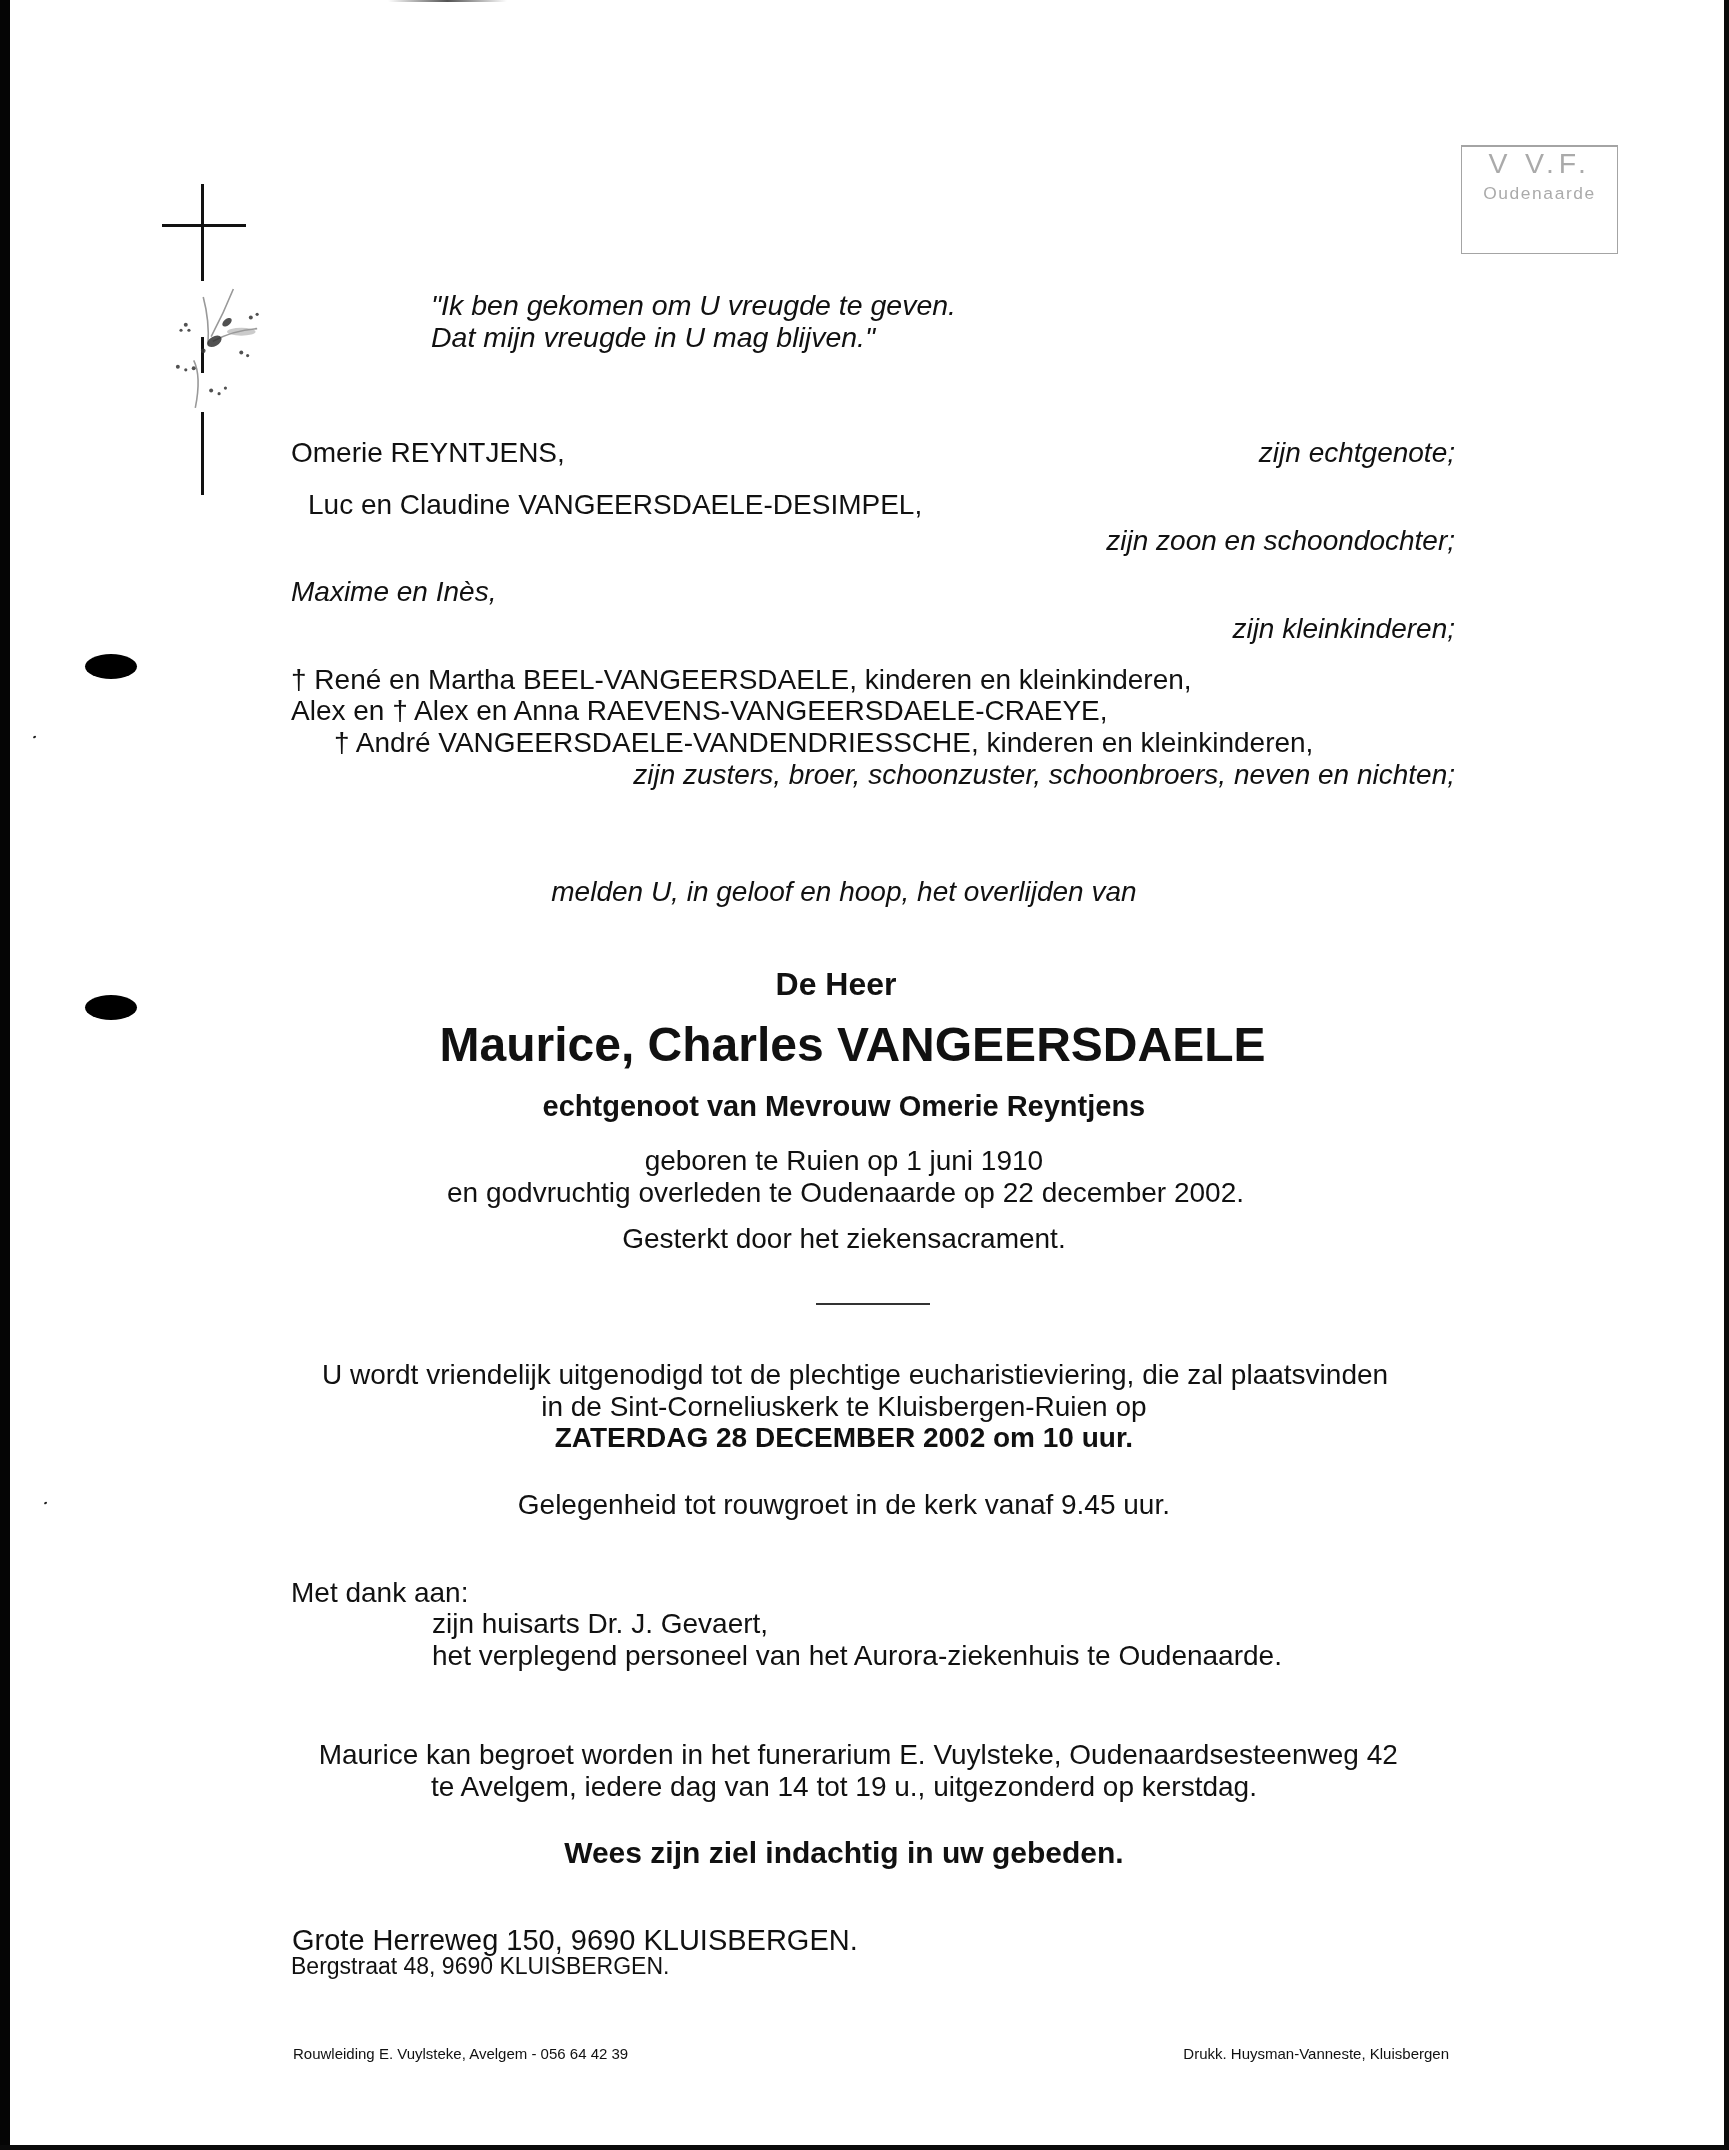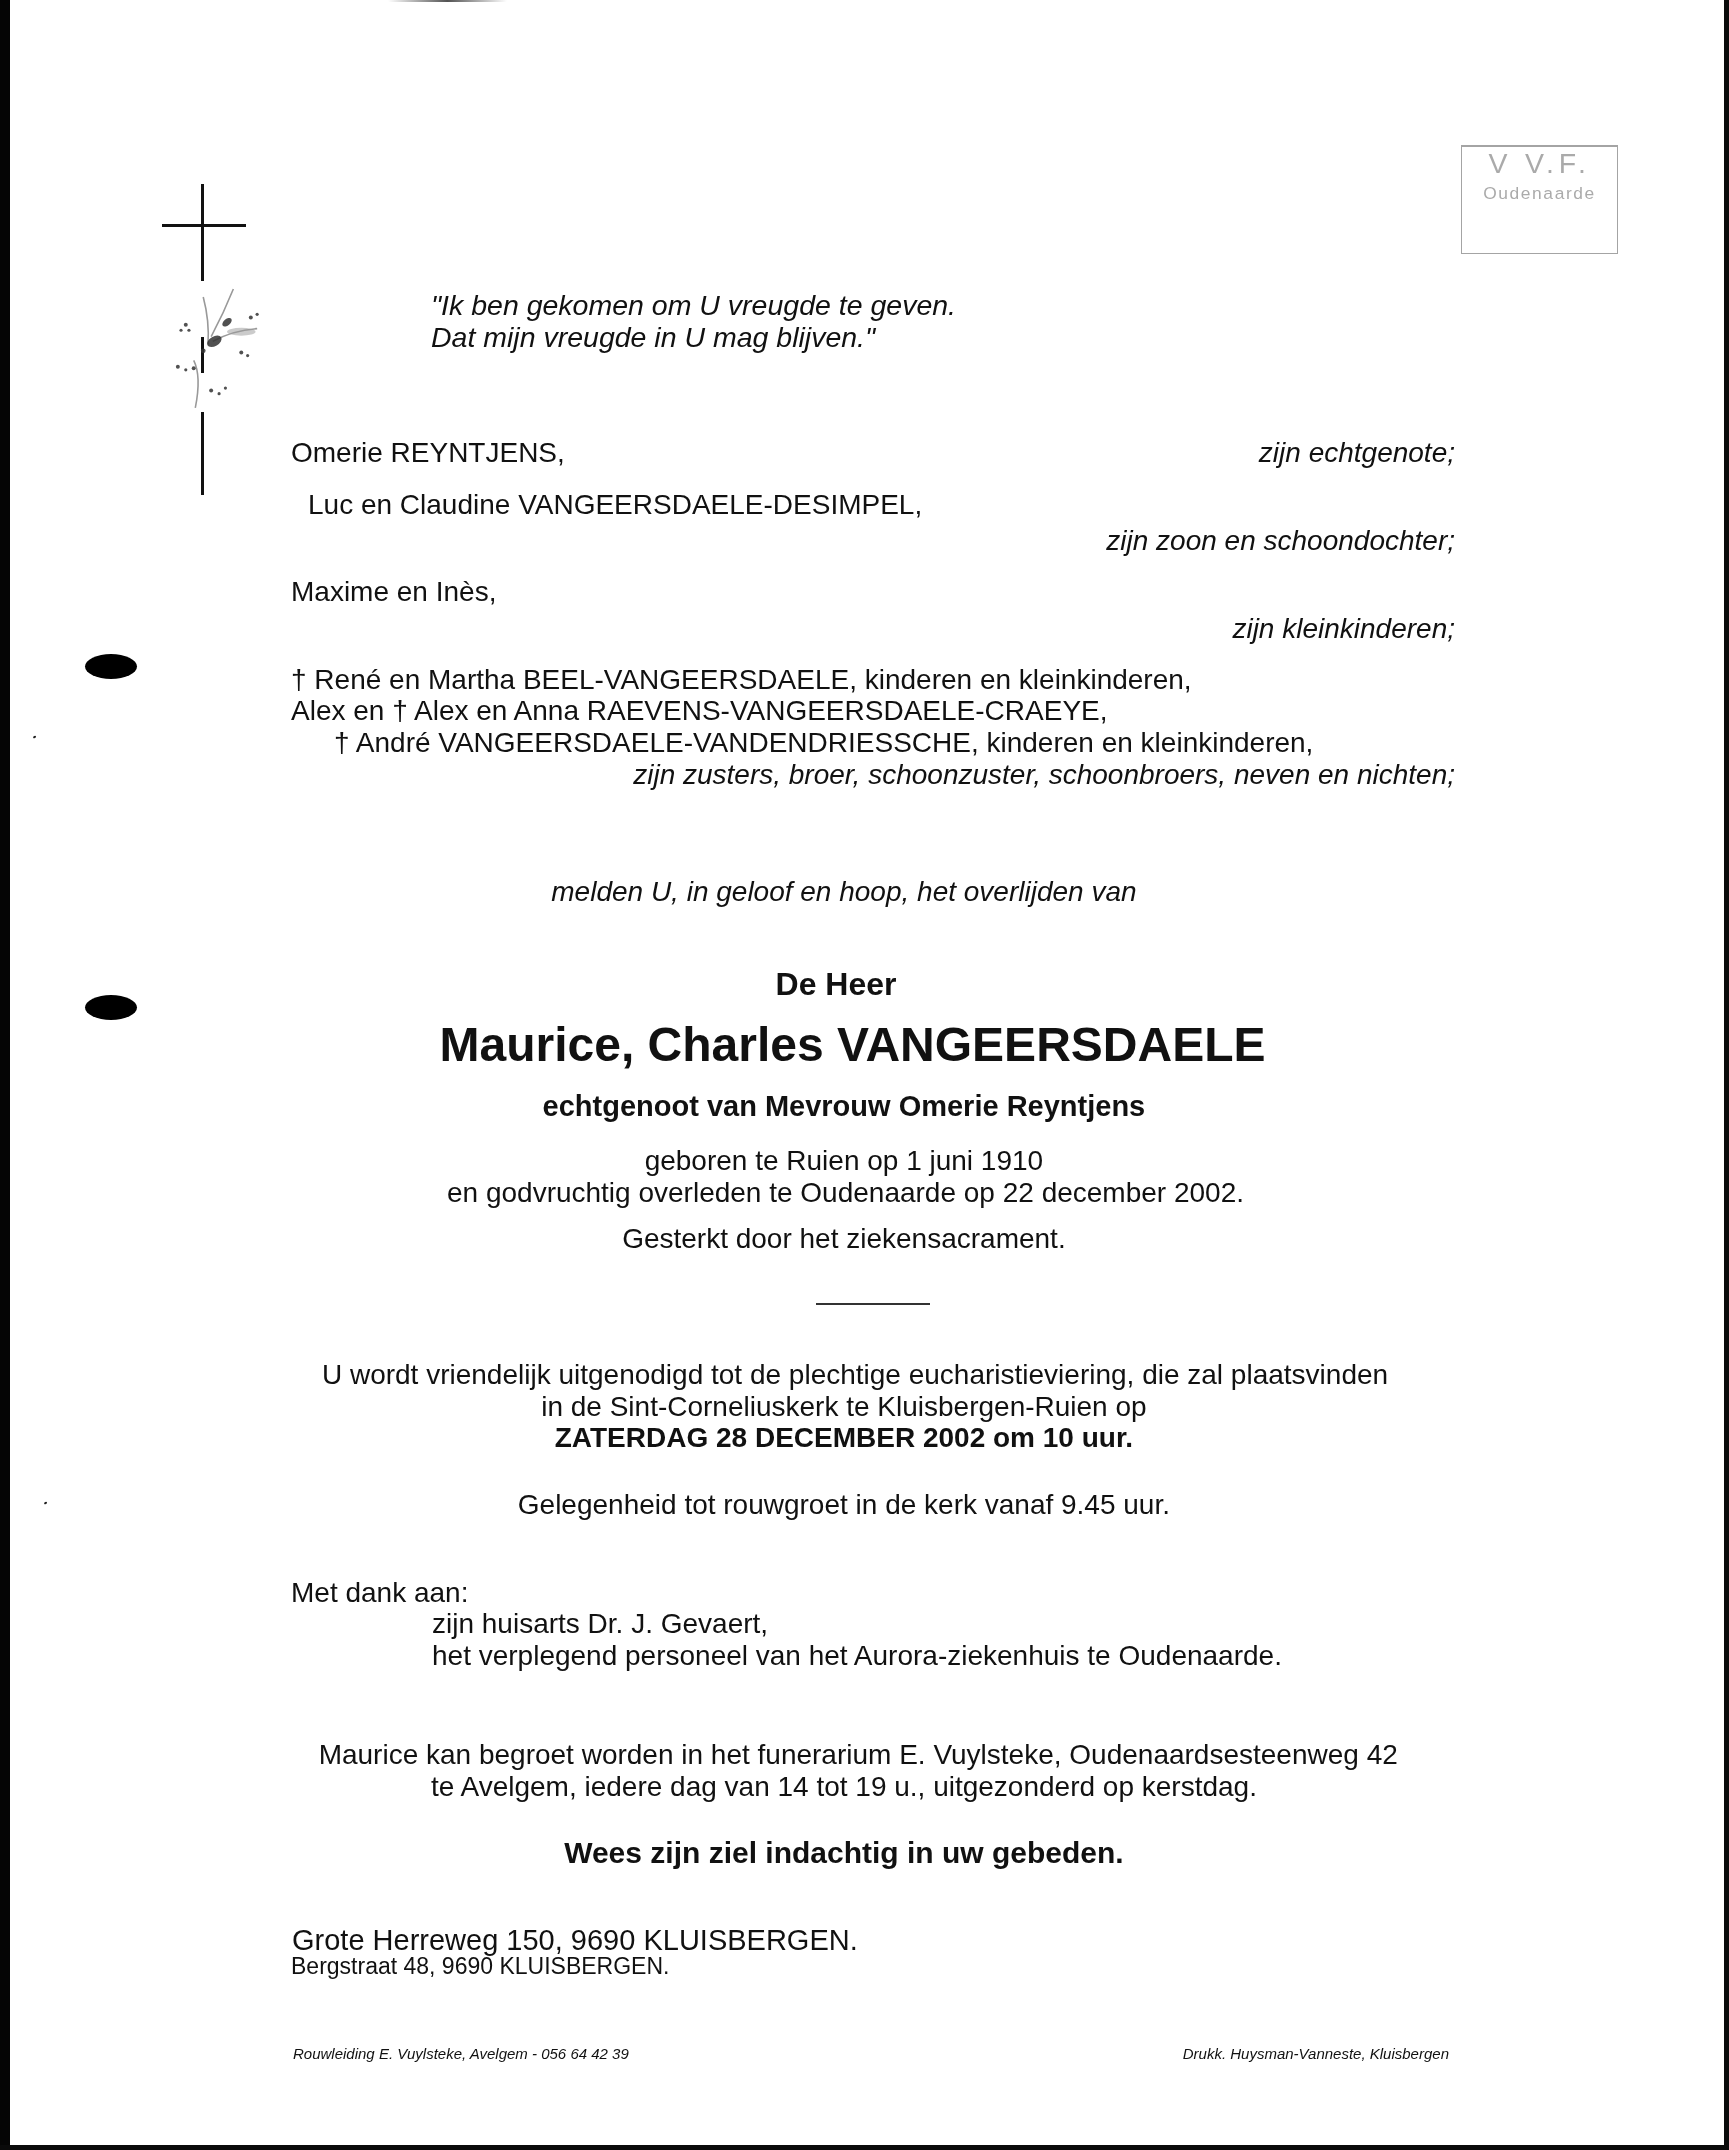--- a/index.html
+++ b/index.html
@@ -36,21 +36,21 @@
   .stamp-line1 { font-size: 28.5px; letter-spacing: 4.8px; font-weight: 300; }
   .stamp-line2 { font-size: 17.4px; letter-spacing: 1.6px; margin-top: 3.2px; }
 
   
   .quote { left: 431px; font-size: 28.5px; font-style: italic; line-height: 33px; }
   .n { font-size: 28px; line-height: 32px; }
   .it { font-style: italic; }
   .right { right: 274px; text-align: right; }
   .center { left: 0; width: 1729px; text-align: center; }
   .bold { font-weight: bold; }
-  .small { font-size: 15px; font-style: italic; }
+  .small { font-size: 15px; }
   .sep { position: absolute; left: 816px; top: 1303px; width: 114px; height: 2.4px; background: #333; }
 </style>
 </head>
 <body>
 
 <div class="edge-left"></div>
 <div class="edge-right"></div>
 <div class="edge-bottom"></div>
 <div class="scan-smudge"></div>
 <div class="hole hole-1"></div>
@@ -99,21 +99,21 @@
 
 <div class="abs quote" style="top:289px;">"Ik ben gekomen om U vreugde te geven.</div>
 <div class="abs quote" style="top:321px;">Dat mijn vreugde in U mag blijven."</div>
 
 <div class="abs n" style="left:291px;top:437px;">Omerie REYNTJENS,</div>
 <div class="abs n it right" style="top:437px;">zijn echtgenote;</div>
 
 <div class="abs n" style="left:291px;top:489px;margin-left:17px;">Luc en Claudine VANGEERSDAELE-DESIMPEL,</div>
 <div class="abs n it right" style="top:525px;">zijn zoon en schoondochter;</div>
 
-<div class="abs n" style="left:291px;top:576px;">Maxime en Inès,</div>
+<div class="abs n" style="left:291px;top:576px;font-style:italic;">Maxime en Inès,</div>
 <div class="abs n it right" style="top:613px;">zijn kleinkinderen;</div>
 
 <div class="abs n" style="left:291px;top:664px;">† René en Martha BEEL-VANGEERSDAELE, kinderen en kleinkinderen,</div>
 <div class="abs n" style="left:291px;top:695px;">Alex en † Alex en Anna RAEVENS-VANGEERSDAELE-CRAEYE,</div>
 <div class="abs n" style="left:291px;top:727px;margin-left:43px;">† André VANGEERSDAELE-VANDENDRIESSCHE, kinderen en kleinkinderen,</div>
 <div class="abs n it right" style="top:759px;">zijn zusters, broer, schoonzuster, schoonbroers, neven en nichten;</div>
 
 <div class="abs n it center" style="top:876px;left:-20.6px;">melden U, in geloof en hoop, het overlijden van</div>
 
 <div class="abs center bold" style="top:966px;font-size:32px;left:-28.5px;">De Heer</div>

